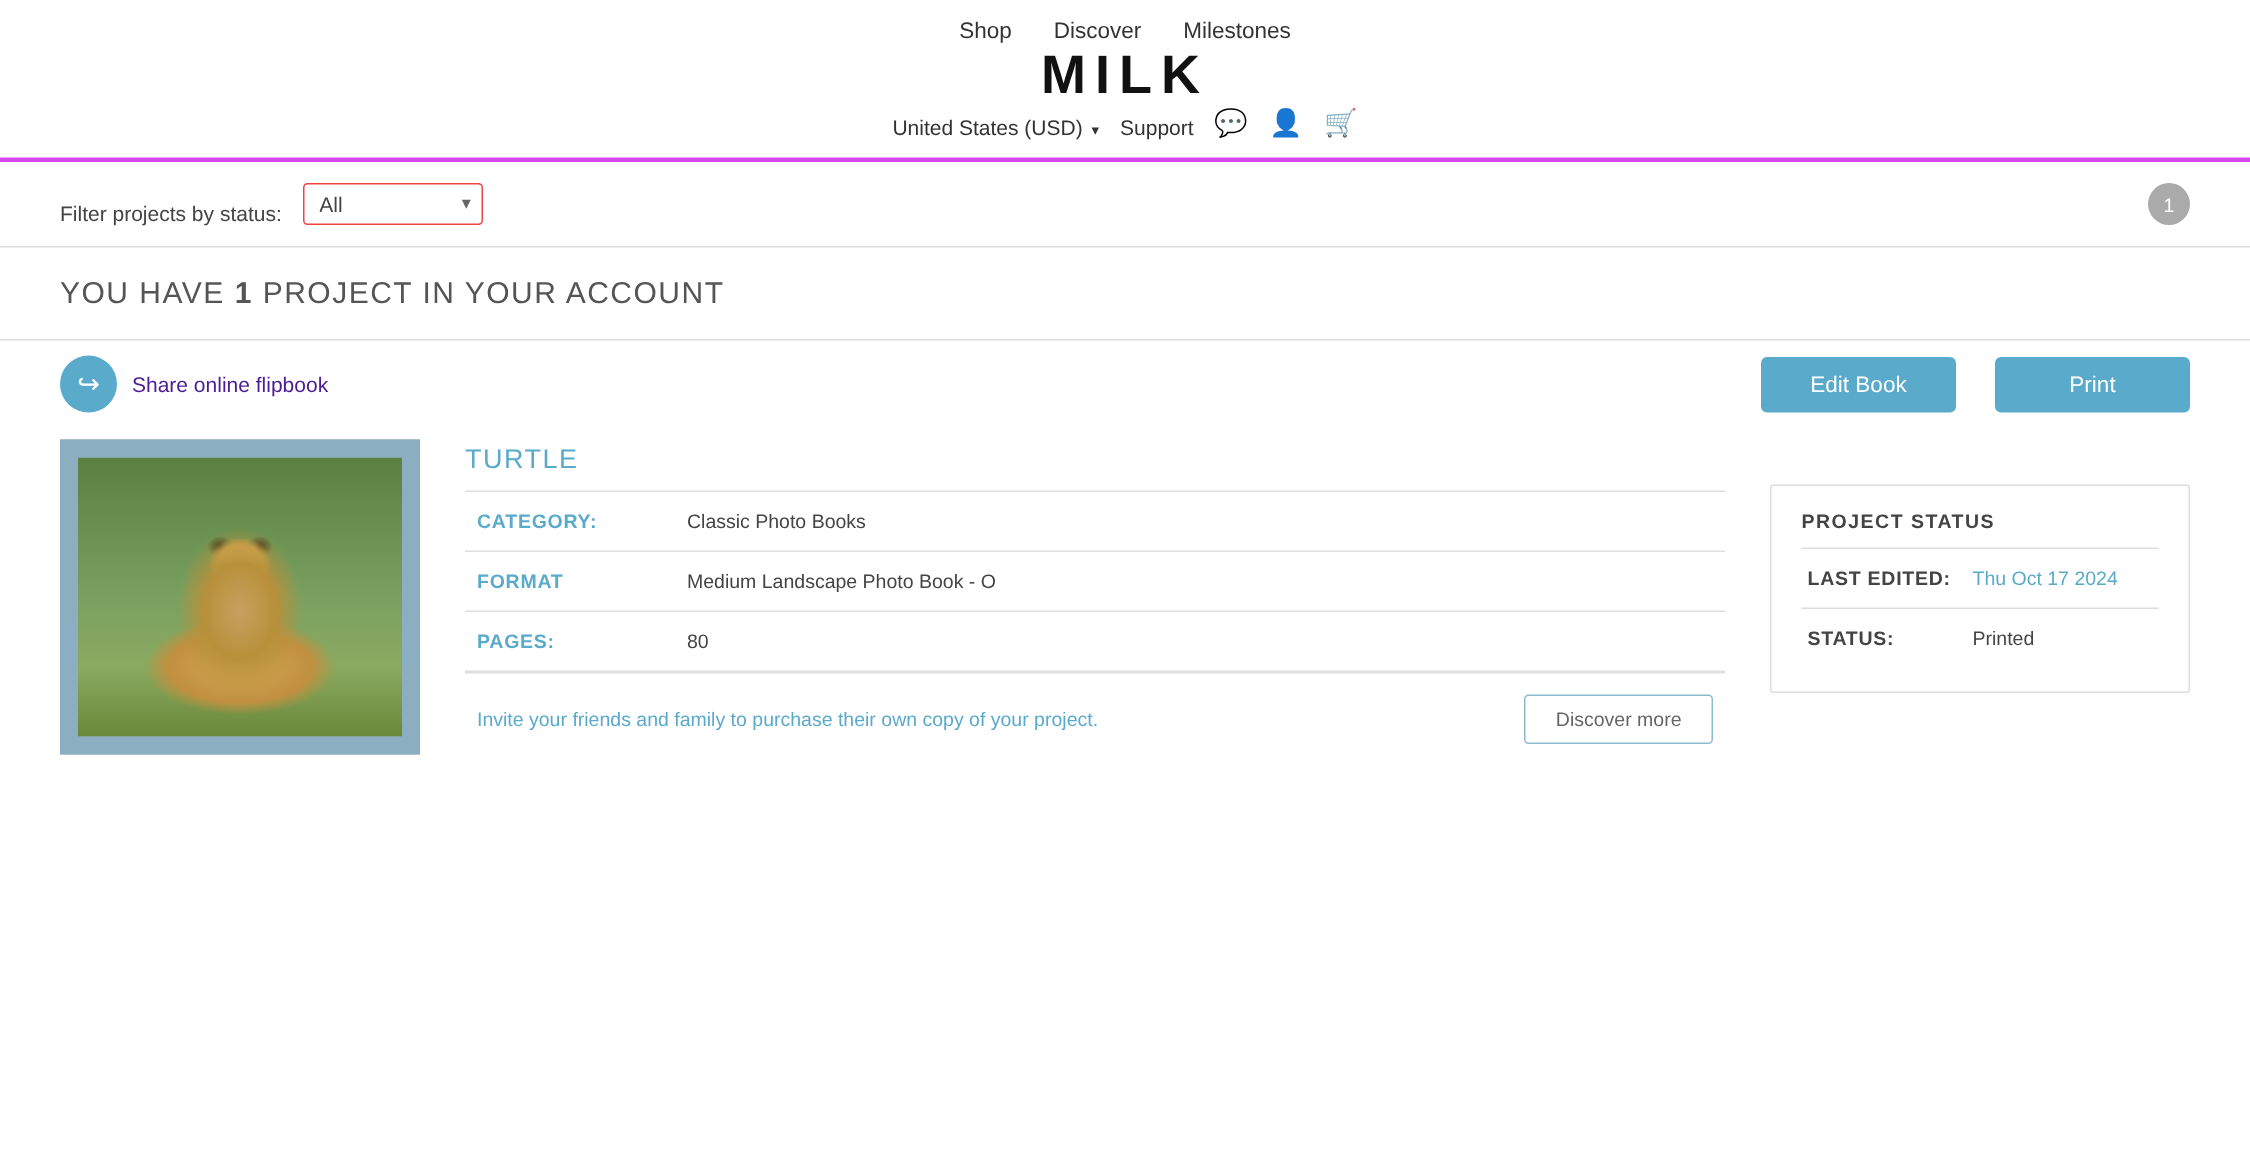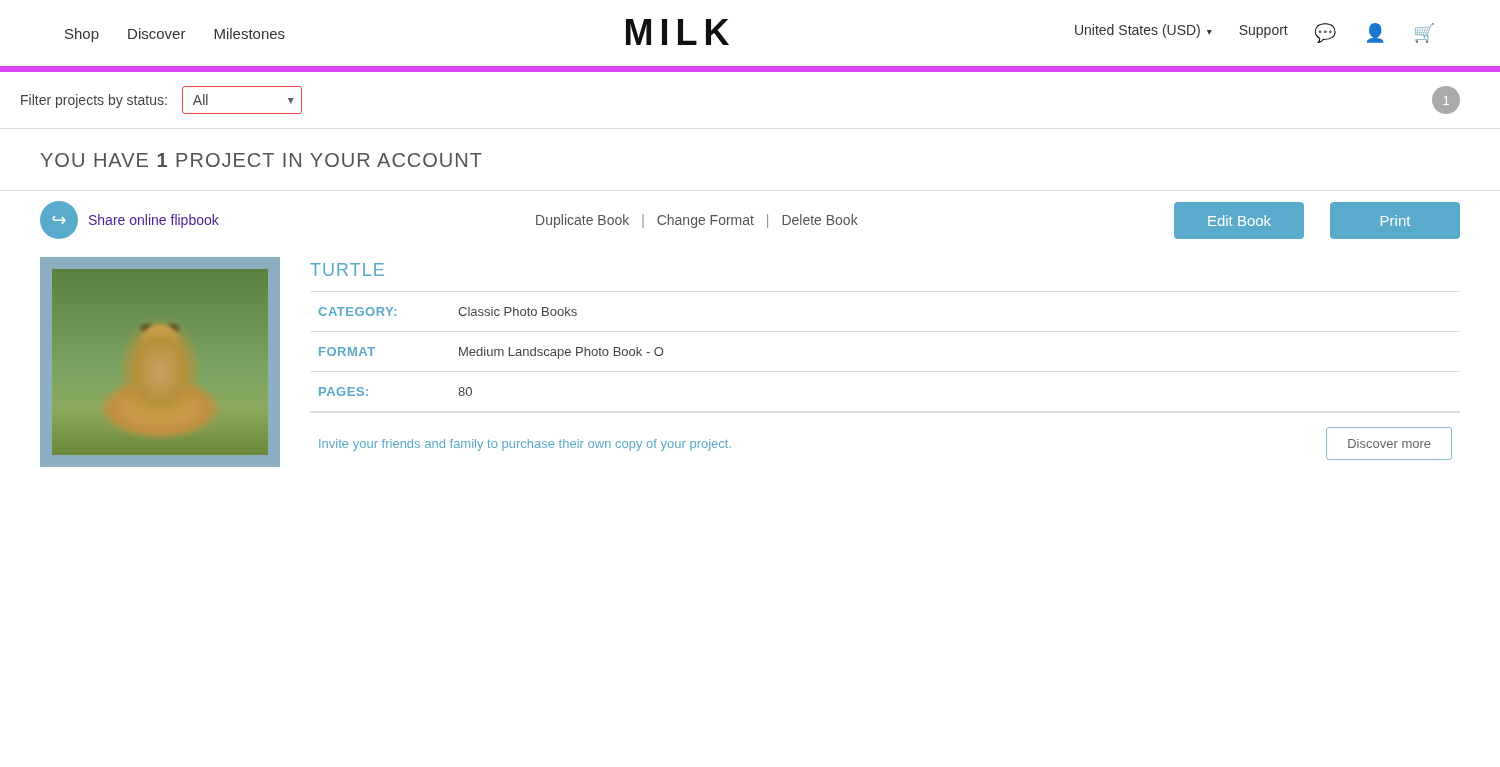--- a/index.html
+++ b/index.html
@@ -3,48 +3,49 @@
   <meta charset="utf-8">
   <style>
     * { box-sizing: border-box; margin: 0; padding: 0; }
     body { font-family: 'Georgia', serif; background: #fff; color: #333; font-size: 14px; }
 
     
     .header {
       display: flex;
       align-items: center;
       justify-content: space-between;
-      padding: 12px 64px;
-      border-bottom: 6px solid #d946ef;
+      padding: 12px 40px;
+      border-bottom: 3px solid #d946ef;
+      flex-direction: column;
     }
     .header-nav { display: flex; gap: 28px; align-items: center; }
     .header-nav a {
       text-decoration: none;
       color: #333;
       font-size: 15px;
       font-family: Arial, sans-serif;
     }
     .header-logo {
       font-size: 36px;
       font-weight: 900;
       letter-spacing: 6px;
       color: #111;
       font-family: Arial, sans-serif;
       text-align: left;
     }
-    .header-right { display: flex; align-items: flex-start; gap: 27px; font-family: Arial, sans-serif; font-size: 14px; color: #333; }
+    .header-right { display: flex; align-items: flex-end; gap: 14px; font-family: Arial, sans-serif; font-size: 14px; color: #333; }
     .header-right a { text-decoration: none; color: #333; }
     .header-icon { font-size: 18px; color: #555; cursor: pointer; }
     .dropdown-arrow { font-size: 10px; margin-left: 2px; }
 
     
     .filter-bar {
       display: flex;
-      align-items: center;
-      padding: 14px 20px;
+      align-items: flex-end;
+      padding: 14px 40px;
       gap: 14px;
       position: relative;
     }
     .filter-label { font-family: Arial, sans-serif; font-size: 14px; color: #444; }
     .filter-select {
       border: 1px solid #ef4444;
       border-radius: 3px;
       padding: 5px 28px 5px 10px;
       font-size: 14px;
       font-family: Arial, sans-serif;
@@ -309,27 +310,20 @@
 <hr class="divider">
 
 <div class="project-area">
 
   <div class="project-actions-top">
     <div class="share-flipbook">
       <div class="share-circle">↪</div>
       <span class="share-label">Share online flipbook</span>
     </div>
 
-    <div class="book-actions">
-      <span>Duplicate Book</span>
-      <span class="separator">|</span>
-      <span>Change Format</span>
-      <span class="separator">|</span>
-      <span>Delete Book</span>
-    </div>
 
     <div class="action-buttons">
       <button class="btn-teal">Edit Book</button>
       <button class="btn-teal">Print</button>
     </div>
   </div>
 
   <div class="project-card">
 
     <div class="book-thumbnail">
@@ -356,15 +350,30 @@
           </tr>
         </tbody>
       </table>
 
       <div class="invite-section">
         <span class="invite-text">Invite your friends and family to purchase their own copy of your project.</span>
         <button class="btn-discover">Discover more</button>
       </div>
     </div>
 
+    <div class="project-status-box">
+      <div class="status-box-title">PROJECT STATUS</div>
+      <table class="status-table">
+        <tbody>
+          <tr>
+            <td class="status-label">LAST EDITED:</td>
+            <td class="status-value">Thu Oct 17 2024</td>
+          </tr>
+          <tr>
+            <td class="status-label">STATUS:</td>
+            <td class="status-value-printed">Printed</td>
+          </tr>
+        </tbody>
+      </table>
+    </div>
 
   </div>
 </div>
 
 </body></html>

